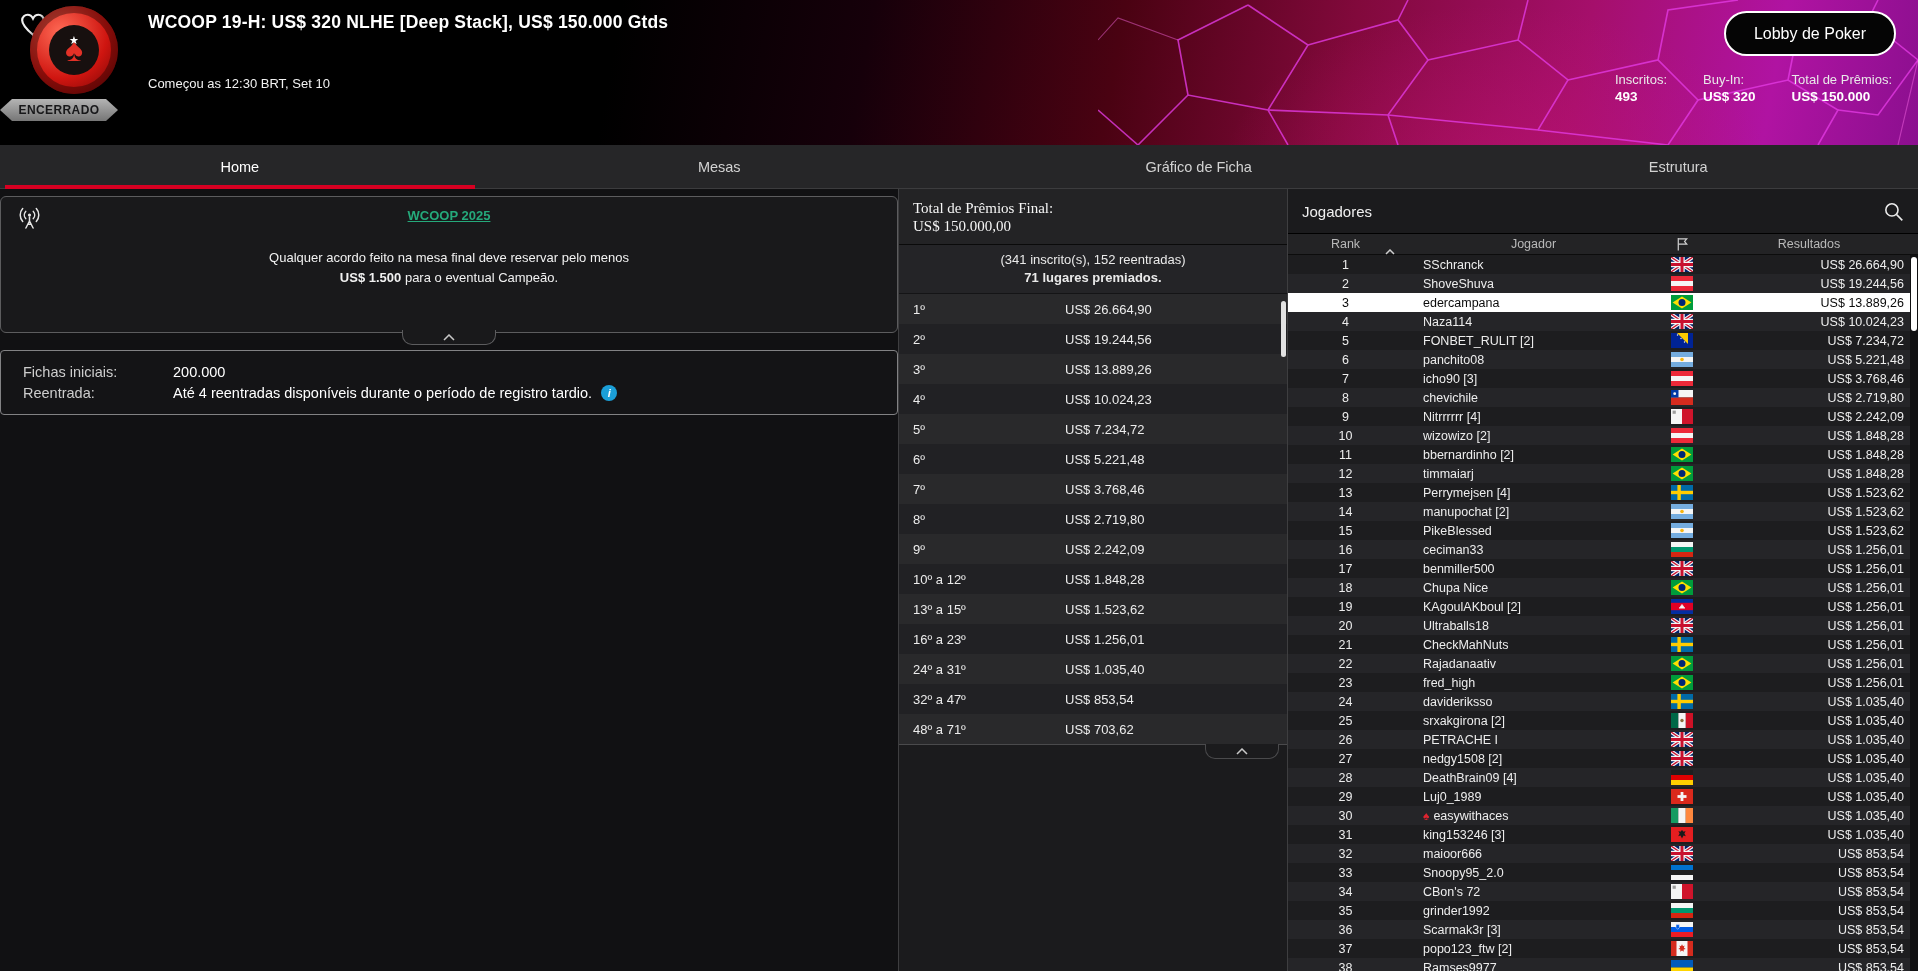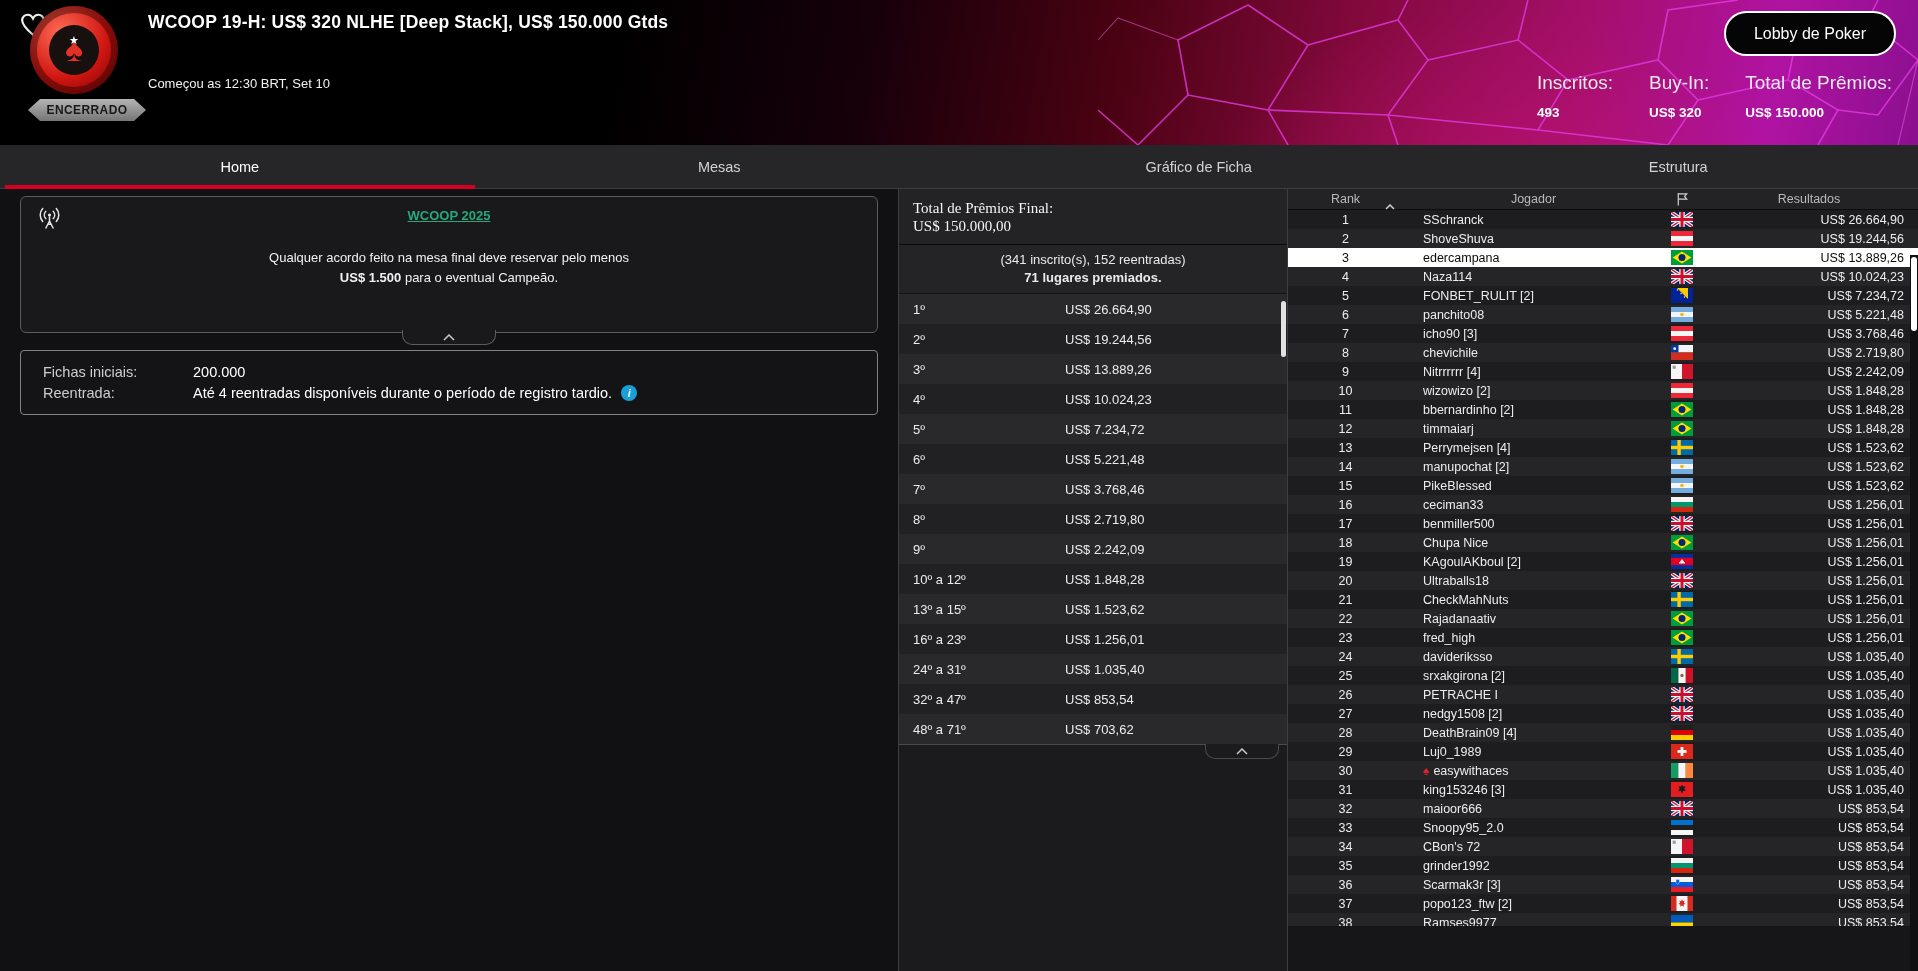--- a/index.html
+++ b/index.html
@@ -16,41 +16,41 @@
   .logo{position:absolute;left:30px;top:6px;width:88px;height:88px;border-radius:50%;
     background:radial-gradient(circle at 35% 30%, #ff6a55, #cf1510 55%, #6f0505 95%);
     box-shadow:inset 0 0 0 7px rgba(25,0,0,.4), 0 0 6px rgba(0,0,0,.6);}
   .logo-inner{position:absolute;inset:19px;border-radius:50%;background:#17100f;
     display:flex;align-items:center;justify-content:center;}
   .logo-spade{color:#e23127;font-size:34px;line-height:1;margin-top:-3px;}
   .logo-star{position:absolute;color:#fff;font-size:11px;top:9px;left:50%;transform:translateX(-50%);}
   .h-title{position:absolute;left:148px;top:12px;font-size:17.5px;font-weight:bold;color:#fff;letter-spacing:.2px;}
   .h-started{position:absolute;left:148px;top:76px;font-size:13px;color:#f2f2f2;}
   .h-ended{position:absolute;left:148px;top:103px;font-size:11px;color:#f2f2f2;margin-top:45px;}
-  .badge{position:absolute;left:28px;top:99px;width:118px;height:22px;line-height:22px;text-align:center;
+  .badge{position:absolute;left:0;top:99px;width:118px;height:22px;line-height:22px;text-align:center;
     font-size:12px;font-weight:bold;color:#18181a;letter-spacing:.4px;
     background:linear-gradient(#b4b4b4,#767676);
     clip-path:polygon(0 50%,12px 0,calc(100% - 12px) 0,100% 50%,calc(100% - 12px) 100%,12px 100%);}
   .lobby-btn{position:absolute;right:22px;top:11px;height:45px;padding:0 28px;border-radius:23px;
     background:#050505;border:2px solid #fff;color:#fff;font-size:16px;font-family:inherit;cursor:pointer;}
   .stats{position:absolute;right:26px;top:72px;display:flex;gap:36px;}
-  .stat .s-label{color:#e9e9e9;font-size:19px;margin-bottom:11px;}
+  .stat .s-label{color:#e9e9e9;font-size:13px;margin-bottom:2px;}
   .stat .s-value{color:#fff;font-size:13.5px;font-weight:bold;}
 
   
   .tabbar{height:43px;background:#262628;display:flex;border-bottom:1px solid #3c3c3e;position:relative;}
   .tab{flex:1;display:flex;align-items:center;justify-content:center;color:#d2d2d2;font-size:14.5px;cursor:pointer;position:relative;}
   .tab.active{color:#fff;}
   .tab.active::after{content:'';position:absolute;left:5px;right:5px;bottom:-1px;height:4px;background:var(--accent-red,#d70022);}
 
   
   main{display:flex;height:782px;background:#111113;}
 
   
-  .left-col{width:898px;box-sizing:border-box;padding:7px 20px;}
+  .left-col{width:898px;box-sizing:border-box;padding:7px 0;}
   .overview-box{position:relative;height:137px;border:1px solid #5c5c5e;border-radius:6px;background:#19191b;
     text-align:center;box-sizing:border-box;padding-top:9px;}
   .antenna{position:absolute;left:15px;top:9px;}
   .ov-line1 a{color:#25a97b;text-decoration:underline;font-weight:bold;font-size:13px;cursor:pointer;}
   .ov-line2{font-size:13px;font-weight:bold;margin-top:3px;}
   .ov-ev{color:var(--event-orange,#e0883a);}
   .ov-sep{color:#ededed;}
   .ov-gtd{color:var(--guarantee-green,#37a546);}
   .ov-deal{margin-top:24px;font-size:13px;color:#f1f1f1;line-height:1.55;}
   .collapse-tab{position:absolute;left:50%;transform:translateX(-50%);bottom:-13px;width:92px;height:14px;
@@ -291,20 +291,29 @@
         <div class="collapse-tab">
           <svg width="12" height="7" viewBox="0 0 12 7" fill="none" stroke="#c8c8c8" stroke-width="1.5">
               <path d="M1 6 L6 1 L11 6"></path>
             </svg>
         </div>
       </div>
       <div class="prize-scroll"></div>
     </section>
 
     <section class="players-col">
+      <div class="players-head">
+        <span class="players-title">Jogadores</span>
+        <span class="search-btn">
+          <svg width="21" height="21" viewBox="0 0 20 20" fill="none" stroke="#ececec" stroke-width="1.5">
+              <circle cx="8.5" cy="8.5" r="5.8"></circle>
+              <path d="M13 13 L18.4 18.4"></path>
+            </svg>
+        </span>
+      </div>
       <div class="table-head">
         <span class="col-rank">
           <span>Rank</span>
           <span class="sort-caret">
             <svg width="10" height="6" viewBox="0 0 10 6" fill="none" stroke="#cfcfcf" stroke-width="1.5">
                 <path d="M1 5 L5 1 L9 5"></path>
               </svg>
           </span>
         </span>
         <span class="col-name">Jogador</span>

